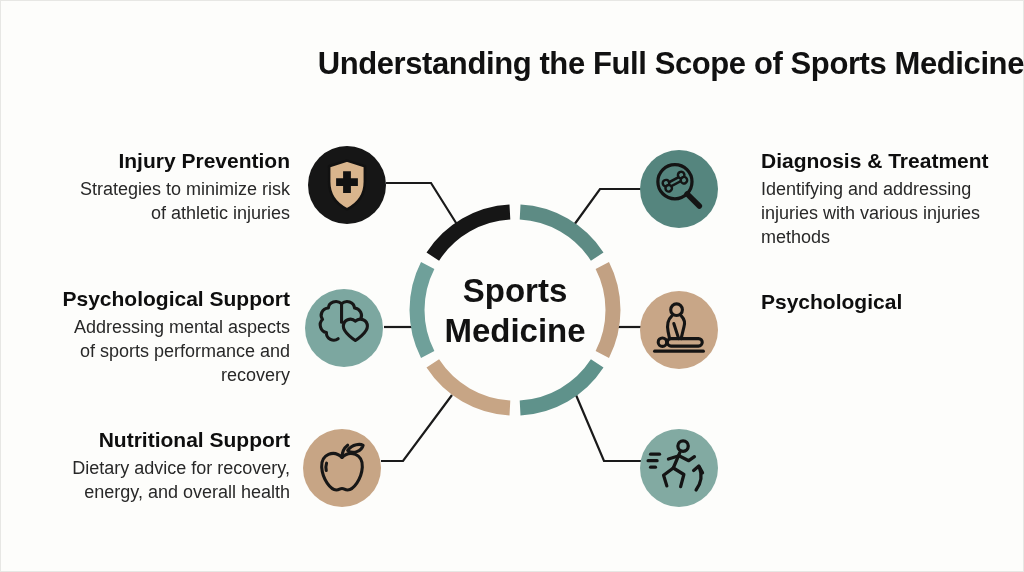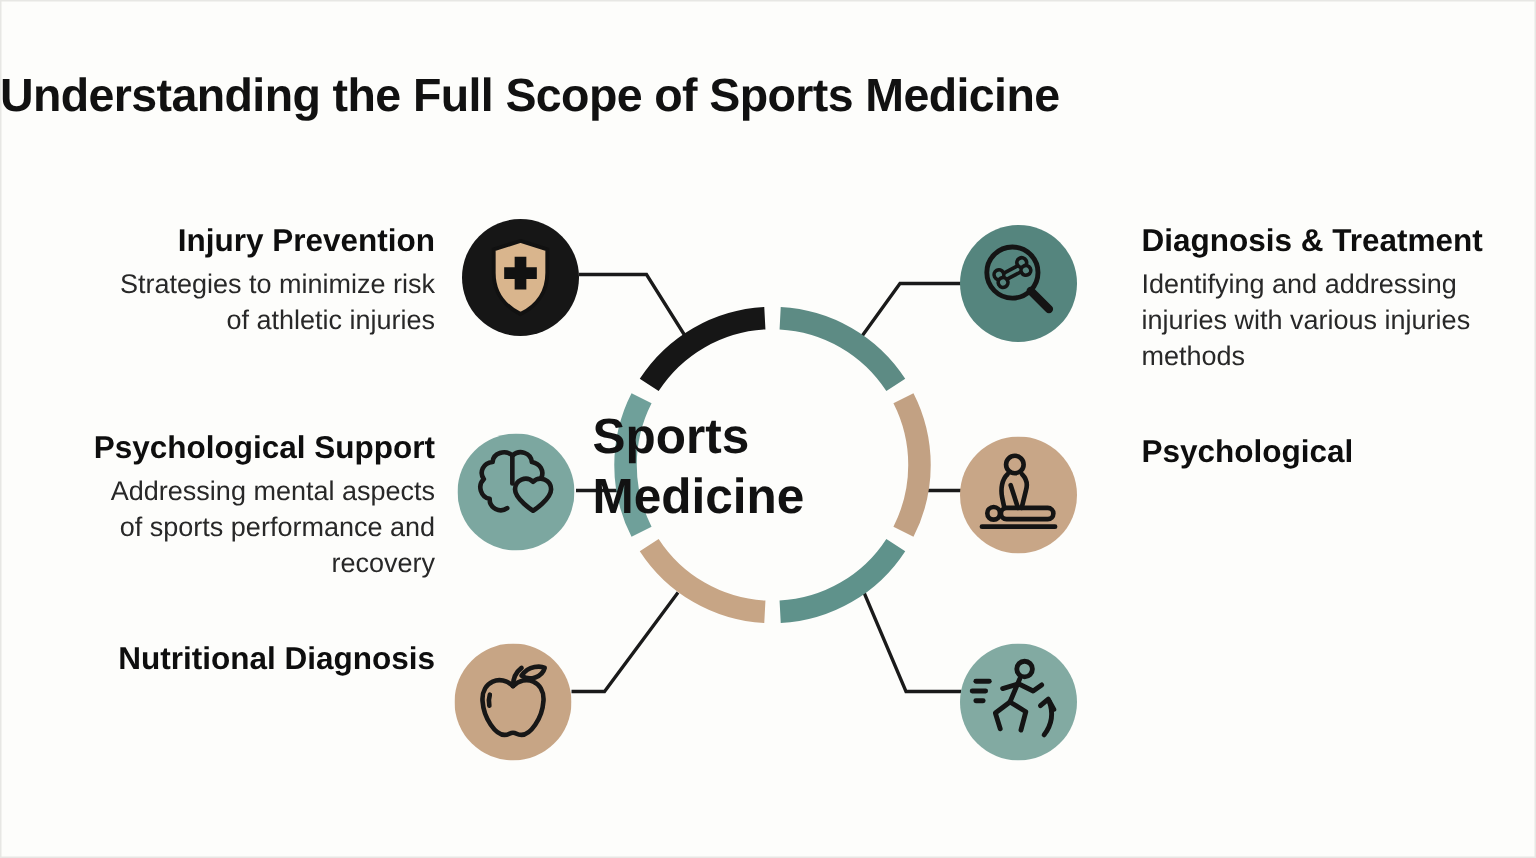--- a/index.html
+++ b/index.html
@@ -7,41 +7,41 @@
     position:relative;
     width:1024px;height:572px;
     background:#fdfdfb;
     box-shadow: inset 0 0 0 1px #e7e7e4;
     overflow:hidden;
     font-family:"Liberation Sans", sans-serif;
     color:#161616;
   }
   .page-title{
     position:absolute;top:46px;left:0;right:0;
-    text-align:left;
+    text-align:right;
     font-size:31px;font-weight:bold;letter-spacing:-0.4px;
     color:#111111;
   }
   .overlay{position:absolute;left:0;top:0;pointer-events:none;}
   .item{position:absolute;}
   .item.left{left:30px;width:260px;text-align:right;}
   .item.right{left:737px;width:272px;text-align:left;margin-left:24px;}
   .item-title{
     font-size:21px;font-weight:bold;line-height:1.16;
     color:#0e0e0e;margin-bottom:5px;white-space:pre-line;
   }
   .item-desc{
     font-size:18px;line-height:1.33;color:#282828;
     white-space:pre-line;
   }
   .icon-badge{position:absolute;width:78px;height:78px;}
   .icon-badge svg{display:block;}
   .center-label{
     position:absolute;left:395px;top:271px;width:240px;
-    font-size:33px;font-weight:bold;line-height:1.2;
+    text-align:center;font-size:33px;font-weight:bold;line-height:1.2;
     color:#121212;white-space:pre-line;
   }
 </style>
 </head>
 <body>
 
 <div id="canvas">
 
   <div class="page-title">Understanding the Full Scope of Sports Medicine</div>
 
@@ -72,21 +72,23 @@
     <div class="item-desc">Strategies to minimize risk
 of athletic injuries</div>
   </div>
   <div class="item left" style="top:287px">
     <div class="item-title">Psychological Support</div>
     <div class="item-desc">Addressing mental aspects
 of sports performance and
 recovery</div>
   </div>
   <div class="item left" style="top:428px">
-    <div class="item-title">Nutritional Diagnosis</div>
+    <div class="item-title">Nutritional Support</div>
+    <div class="item-desc">Dietary advice for recovery,
+energy, and overall health</div>
   </div>
 
   <div class="item right" style="top:149px">
     <div class="item-title">Diagnosis &amp; Treatment</div>
     <div class="item-desc">Identifying and addressing
 injuries with various injuries
 methods</div>
   </div>
   <div class="item right" style="top:290px">
     <div class="item-title">Psychological</div>

